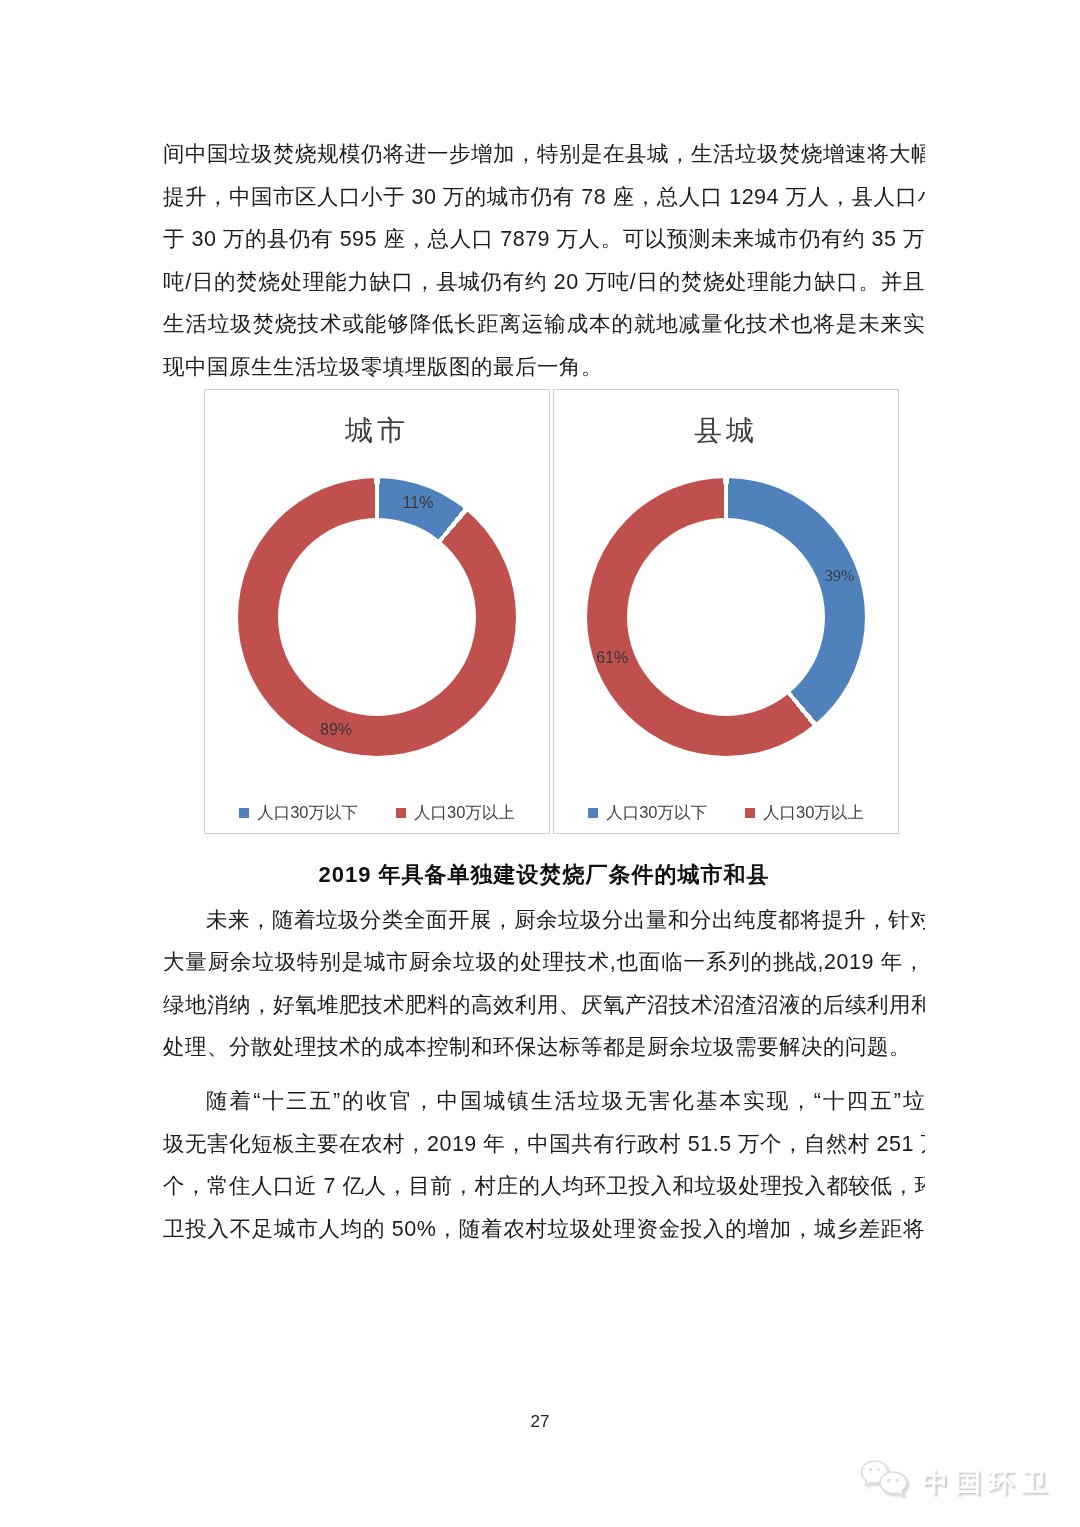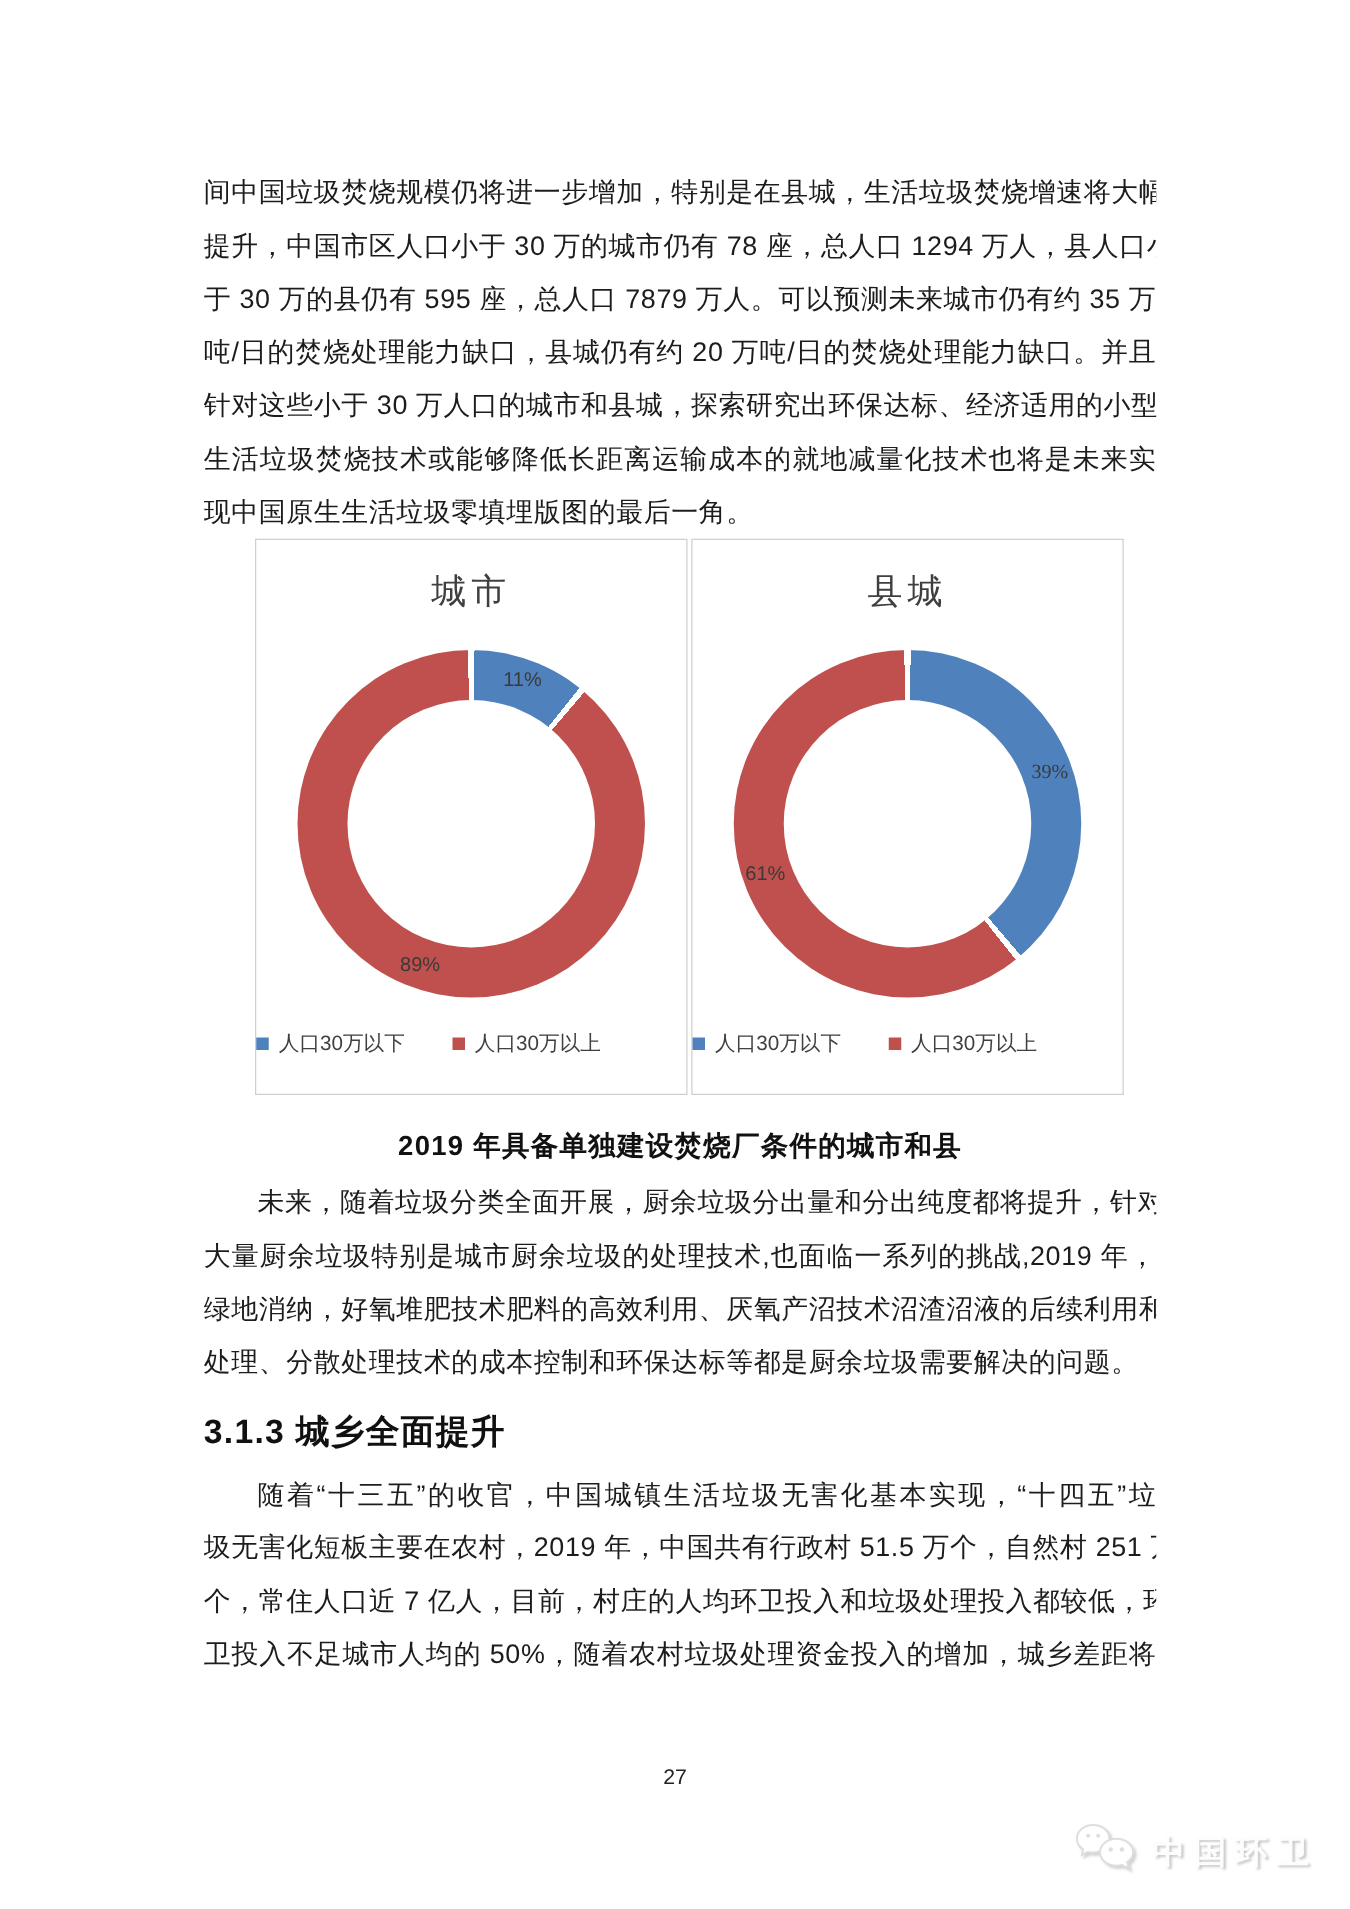--- a/index.html
+++ b/index.html
@@ -23,22 +23,22 @@
   
   .figure { margin:0 0 0 41px; width:697px; height:445px; display:flex; gap:3px; }
   .chart-panel { position:relative; width:346px; height:445px; background:#fff;
     border:1px solid #cfcfcf; }
   .chart-title { margin-top:22px; text-align:center; font-size:28px; color:#3f3f3f;
     letter-spacing:4px; }
   .donut { position:relative; width:278px; height:278px; border-radius:50%; margin:28px auto 0; }
   .donut::after { content:''; position:absolute; inset:40px; background:#fff; border-radius:50%; }
   .pct { position:absolute; transform:translate(-50%,-50%); font-size:16px; color:#3a3a3a;
     z-index:2; }
-  .legend { position:absolute; left:0; right:0; bottom:29px; display:flex;
-    gap:38px; }
+  .legend { position:absolute; left:0; right:0; bottom:9px; display:flex;
+    justify-content:center; gap:38px; }
   .legend-item { display:flex; align-items:center; gap:8px; font-size:16.5px; color:#404040; }
   .swatch { width:10px; height:10px; display:inline-block; }
 
   .figure-caption { margin-top:26px; text-align:center; font-size:22px; font-weight:bold;
     color:#111; letter-spacing:1px; }
 
   .section-heading { margin-top:14px; font-size:27px; font-weight:bold; color:#111;
     letter-spacing:1px; height:38px; line-height:38px; }
 
   .page-number { position:absolute; left:0; width:1080px; top:1412px; text-align:center;
@@ -55,21 +55,20 @@
 <body>
 
 <div class="page">
   <div class="content">
 
     <div class="para p1">
         <div class="line">间中国垃圾焚烧规模仍将进一步增加，特别是在县城，生活垃圾焚烧增速将大幅</div>
         <div class="line">提升，中国市区人口小于 30 万的城市仍有 78 座，总人口 1294 万人，县人口小</div>
         <div class="line">于 30 万的县仍有 595 座，总人口 7879 万人。可以预测未来城市仍有约 35 万</div>
         <div class="line">吨/日的焚烧处理能力缺口，县城仍有约 20 万吨/日的焚烧处理能力缺口。并且</div>
-        <div class="line">针对这些小于 30 万人口的城市和县城，探索研究出环保达标、经济适用的小型</div>
         <div class="line">生活垃圾焚烧技术或能够降低长距离运输成本的就地减量化技术也将是未来实</div>
         <div class="line">现中国原生生活垃圾零填埋版图的最后一角。</div>
       </div>
 
     <div class="figure">
       <div class="chart-panel">
         <div class="chart-title">城市</div>
         <div class="donut" style="background: conic-gradient(rgb(255, 255, 255) 0deg, rgb(255, 255, 255) 0.3%, rgb(79, 129, 189) 0.3%, rgb(79, 129, 189) 10.7%, rgb(255, 255, 255) 10.7%, rgb(255, 255, 255) 11.3%, rgb(192, 80, 77) 11.3%, rgb(192, 80, 77) 99.7%, rgb(255, 255, 255) 99.7%, rgb(255, 255, 255) 100%);">
             <span class="pct" style="left: 64.7351%; top: 9.07169%;">11%</span>
             <span class="pct" style="left: 35.2649%; top: 90.9283%;">89%</span>
@@ -106,21 +105,20 @@
 
     <div class="figure-caption">2019 年具备单独建设焚烧厂条件的城市和县</div>
 
     <div class="para p2 indent-first">
         <div class="line">未来，随着垃圾分类全面开展，厨余垃圾分出量和分出纯度都将提升，针对</div>
         <div class="line">大量厨余垃圾特别是城市厨余垃圾的处理技术,也面临一系列的挑战,2019 年，</div>
         <div class="line">绿地消纳，好氧堆肥技术肥料的高效利用、厌氧产沼技术沼渣沼液的后续利用和</div>
         <div class="line">处理、分散处理技术的成本控制和环保达标等都是厨余垃圾需要解决的问题。</div>
       </div>
 
-    <div class="section-heading">3.1.3 城乡全面提升</div>
 
     <div class="para p3 indent-first flush-last">
         <div class="line">随着“十三五”的收官，中国城镇生活垃圾无害化基本实现，“十四五”垃</div>
         <div class="line">圾无害化短板主要在农村，2019 年，中国共有行政村 51.5 万个，自然村 251 万</div>
         <div class="line">个，常住人口近 7 亿人，目前，村庄的人均环卫投入和垃圾处理投入都较低，环</div>
         <div class="line">卫投入不足城市人均的 50%，随着农村垃圾处理资金投入的增加，城乡差距将</div>
       </div>
 
   </div>
 

